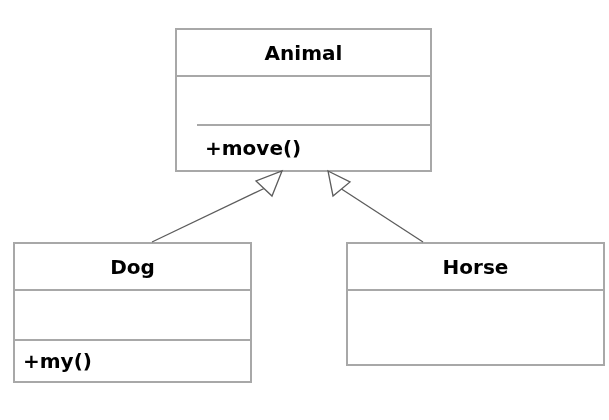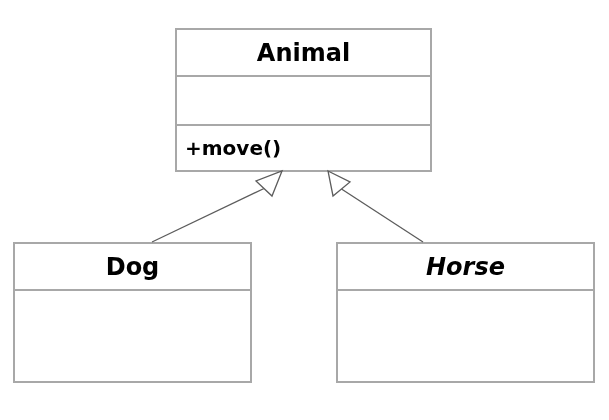--- a/index.html
+++ b/index.html
@@ -30,21 +30,21 @@
     background: #ffffff;
     display: flex;
     flex-direction: column;
   }
   .uml-class .title {
     box-sizing: border-box;
     display: flex;
     align-items: center;
     justify-content: center;
     font-weight: bold;
-    font-size: 24px;
+    font-size: 20px;
     color: #000000;
   }
   .uml-class .compartment {
     box-sizing: border-box;
     border-top: 2px solid #a8a8a8;
     display: flex;
     align-items: center;
     padding-left: 8px;
   }
   .member {
@@ -66,28 +66,31 @@
     </g>
     <g>
       <line x1="423" y1="242" x2="341.5" y2="189" stroke="#5c5c5c" stroke-width="1.3"></line>
       <polygon points="328,171 350,182 333,196" fill="#ffffff" stroke="#5c5c5c" stroke-width="1.3"></polygon>
     </g>
   </svg>
 
   <div class="uml-class" style="left:175px; top:28px; width:257px; height:144px;">
     <div class="title" style="height:45px;">Animal</div>
     <div class="compartment" style="height:49px;"></div>
-    <div class="compartment" style="flex:1;">
+    <div class="compartment" style="flex:1;margin-left:20px;">
       <span class="member">+move()</span>
     </div>
   </div>
 
   <div class="uml-class" style="left:13px; top:242px; width:239px; height:141px;">
     <div class="title" style="height:45px;">Dog</div>
     <div class="compartment" style="height:50px;"></div>
+    <div class="compartment" style="flex:1;">
+      <span class="member">+my()</span>
+    </div>
   </div>
 
-  <div class="uml-class" style="left:336px; top:242px; width:259px; height:141px;font-style:italic;">
+  <div class="uml-class" style="left:346px; top:242px; width:259px; height:124px;">
     <div class="title" style="height:45px;">Horse</div>
     <div class="compartment" style="flex:1;"></div>
   </div>
 
 </div>
 
 </body></html>

